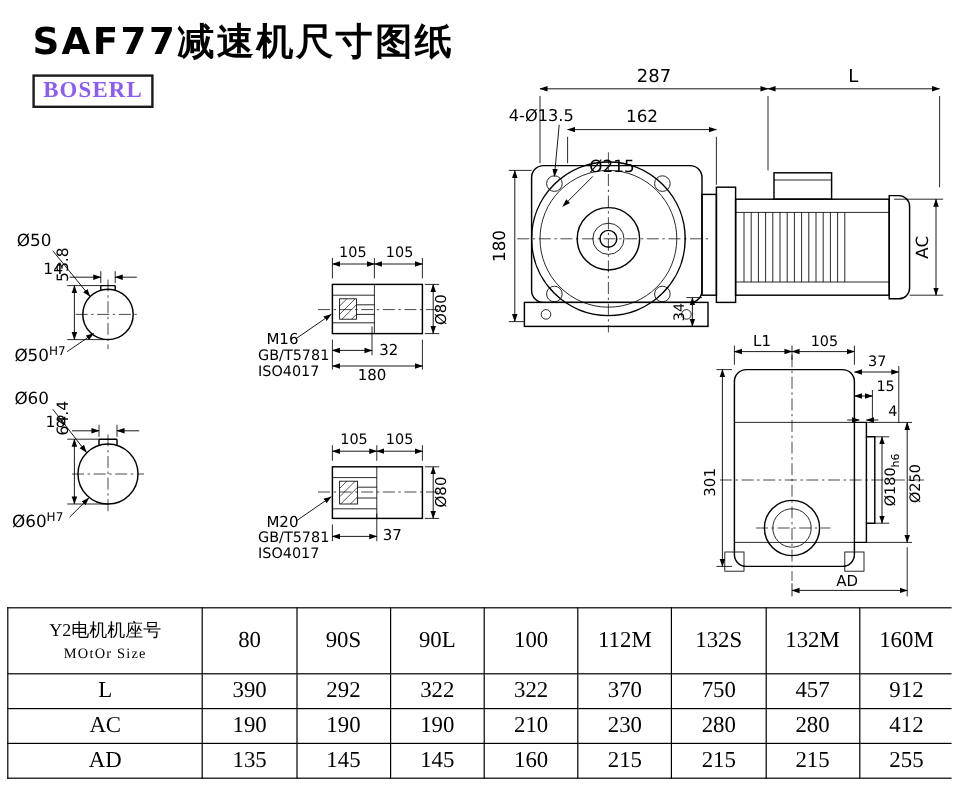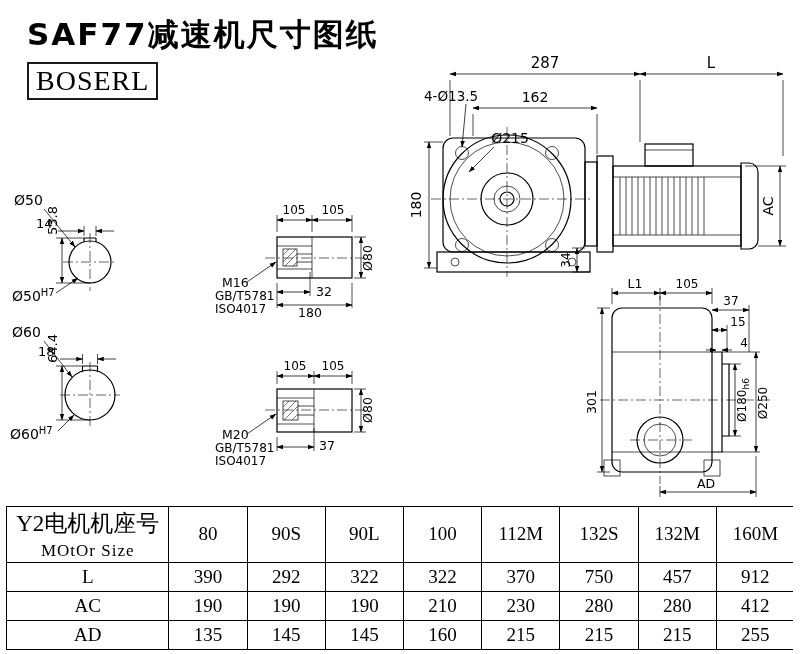--- a/index.html
+++ b/index.html
@@ -1,33 +1,33 @@
 <!DOCTYPE html>
 <html><head>
 <meta charset="utf-8">
 <style>
   * { margin:0; padding:0; box-sizing:border-box; }
   html,body { width:800px; height:654px; background:#fff; font-family:"DejaVu Sans",sans-serif; }
   .stage { position:absolute; left:0; top:0; width:793px; height:654px; background:#fff; overflow:hidden; }
   .title { position:absolute; left:27px; top:14px; font-size:31px; font-weight:bold; color:#000; letter-spacing:2px; }
   .brand-box { position:absolute; left:27px; top:62px; border:2px solid #1a1a1a; padding:1px 7px; }
-  .brand-box span { color:#000000; font-size:28px; font-weight:normal; font-family:"Liberation Serif",serif; letter-spacing:1px; }
+  .brand-box span { color:#8b5cf6; font-size:19px; font-weight:bold; font-family:"Liberation Serif",serif; letter-spacing:1px; }
   .drawing { position:absolute; left:0; top:0; }
   svg text { font-family:"DejaVu Sans",sans-serif; fill:#000; }
   .ol { fill:none; stroke:#000; stroke-width:1.2; }
   .tl { fill:none; stroke:#000; stroke-width:0.7; }
   .dim { fill:none; stroke:#000; stroke-width:0.75; }
   .cl { fill:none; stroke:#000; stroke-width:0.6; stroke-dasharray:10 3 2 3; }
   .hatch { fill:none; stroke:#000; stroke-width:0.55; }
   .dim-table { position:absolute; left:6px; top:506px; width:789px; border-collapse:collapse; table-layout:fixed; background:#fff; }
   .dim-table th, .dim-table td { border:1px solid #000; text-align:center; vertical-align:middle; font-weight:normal; padding:0; color:#000; font-family:"Liberation Serif",serif; }
   .dim-table thead th { height:55px; font-size:19px; }
   .dim-table tbody td { height:29px; font-size:19px; }
-  .hdr-cn { font-size:23px; line-height:1.45; }
-  .hdr-en { font-size:17px; line-height:1.25; letter-spacing:1px; }
+  .hdr-cn { font-size:15px; line-height:1.45; }
+  .hdr-en { font-size:12px; line-height:1.25; letter-spacing:1px; }
 </style>
 </head>
 <body>
 
 <div class="stage">
 
   <div class="title">SAF77减速机尺寸图纸</div>
   <div class="brand-box">
     <span>BOSERL</span>
   </div>

